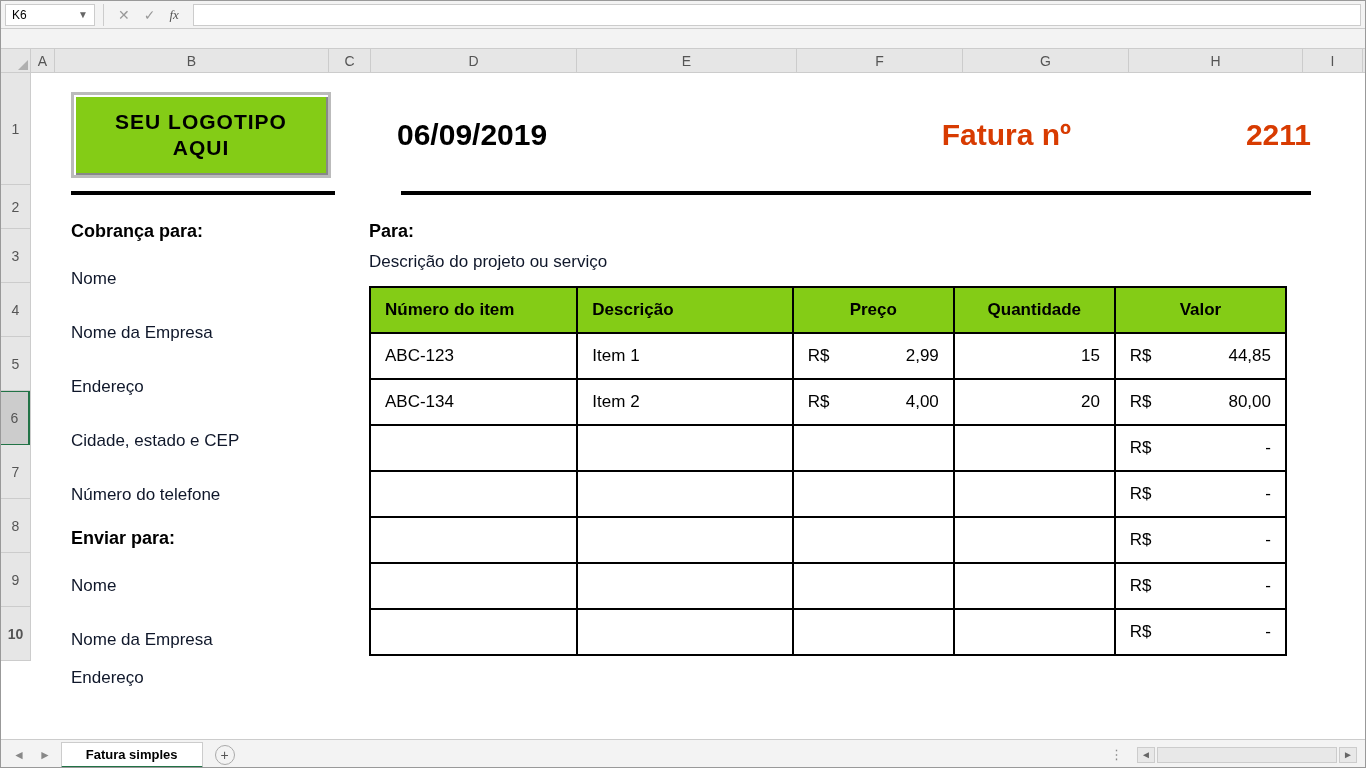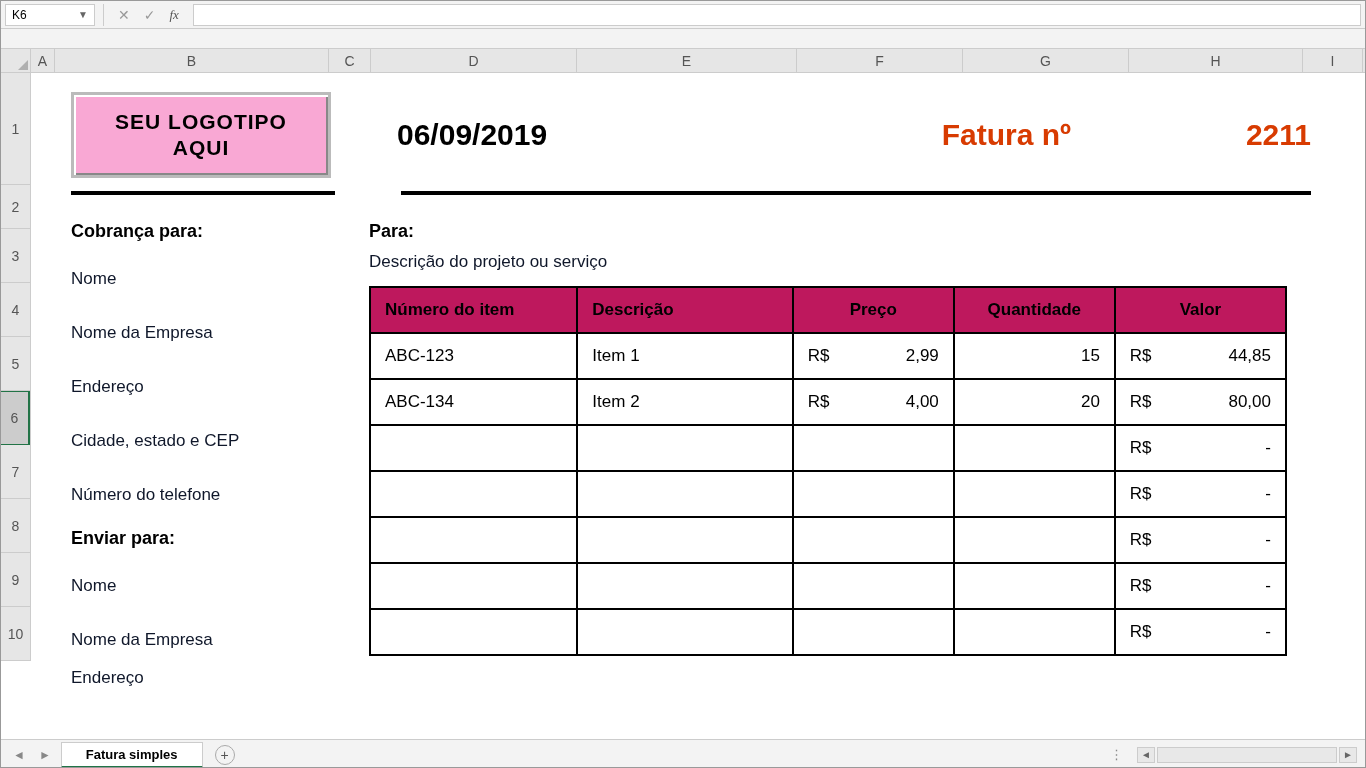--- a/index.html
+++ b/index.html
@@ -65,21 +65,21 @@
   .left-col { display:flex; flex-direction:column; }
   .main { display:flex; flex-direction:column; flex:1; }
   .cells { position:relative; flex:1; background:#fff; }
   
   .content { position:absolute; left:0; top:0; width:1300px; }
   .pad { padding: 8px 20px 0 40px; }
   .row1 { display:flex; align-items:center; height:108px; gap:30px;}
   .logo-box {
     width: 260px; height: 86px;
     border: 3px solid #bbb;
-    background: #f9a8d4;
+    background: #84cc16;
     box-shadow: inset 2px 2px 0 #fff, inset -2px -2px 0 #888;
     display:flex; align-items:center; justify-content:center;
     font-family: Arial, sans-serif; font-weight:700; font-size:21px; letter-spacing:1px;
     text-align:center; line-height:1.25;
   }
   .hdr-right { flex:1; display:flex; align-items:center; justify-content:space-between; }
   .inv-date { font-size:30px; font-weight:700;margin-left:36px; }
   .inv-lab { font-size:30px; font-weight:700; color:#d83b01; }
   .inv-num { font-size:30px; font-weight:700; color:#d83b01; margin-left:60px; width:180px; text-align:right;}
   .thick-line { height:4px; background:#000; margin-top:2px; }
@@ -88,21 +88,21 @@
   .row-lines { display:flex; }
   .two-cols { display:flex; margin-top:26px; }
   .colB { width:298px; }
   .colRest { flex:1; }
   .lbl-bold { font-size:18px; font-weight:700; margin-bottom:10px; }
   .red { color:#0f172a; font-size:17px; }
   .fieldB { height:54px; display:flex; align-items:center; }
   
   table.items { border-collapse:collapse; width: 918px; margin-top:2px;}
   table.items th, table.items td { border:2px solid #000; padding:12px 14px; font-size:17px; }
-  table.items th { font-weight:700; text-align:left; background:#be185d; }
+  table.items th { font-weight:700; text-align:left; background:#84cc16; }
   table.items .th-c { text-align:center; }
   table.items td.num { text-align:right; }
   .price-cell { display:flex; justify-content:space-between; }
   .val-cell { display:flex; justify-content:space-between; }
   
   .sheet-bar {
     height: 30px; background:#f3f3f3; border-top:1px solid #ccc;
     display:flex; align-items:center; padding:0 8px; gap:6px; font-size:13px;
   }
   .nav-btn { color:#888; padding:0 4px; cursor:default; font-size:12px;}
@@ -141,21 +141,21 @@
     <div class="row-headers" id="row-headers">
         <div class="rh" style="height: 112px;">1</div>
         <div class="rh" style="height: 44px;">2</div>
         <div class="rh" style="height: 54px;">3</div>
         <div class="rh" style="height: 54px;">4</div>
         <div class="rh" style="height: 54px;">5</div>
         <div class="rh sel" style="height: 54px;">6</div>
         <div class="rh" style="height: 54px;">7</div>
         <div class="rh" style="height: 54px;">8</div>
         <div class="rh" style="height: 54px;">9</div>
-        <div class="rh" style="height: 54px;">10</div>
+        <div class="rh" style="height: 54px; font-weight: bold;">10</div>
       </div>
   </div>
   <div class="main">
     <div class="col-headers" id="col-headers">
         <div class="ch" style="width: 24px;">A</div>
         <div class="ch" style="width: 274px;">B</div>
         <div class="ch" style="width: 42px;">C</div>
         <div class="ch" style="width: 206px;">D</div>
         <div class="ch" style="width: 220px;">E</div>
         <div class="ch" style="width: 166px;">F</div>

